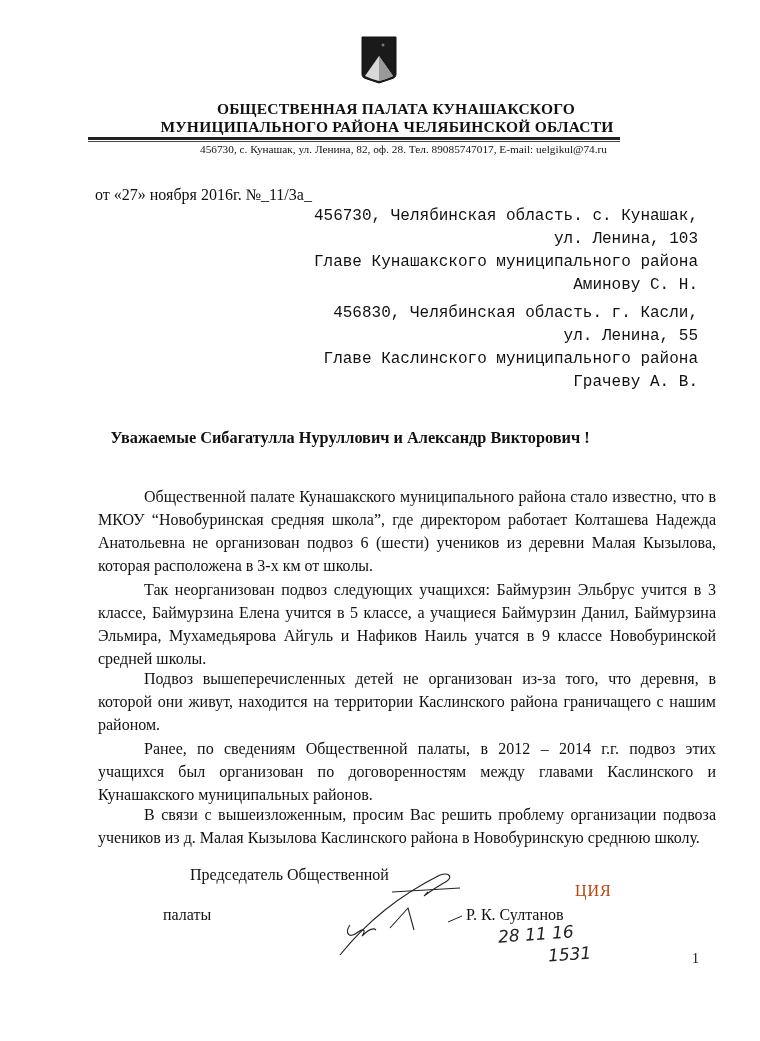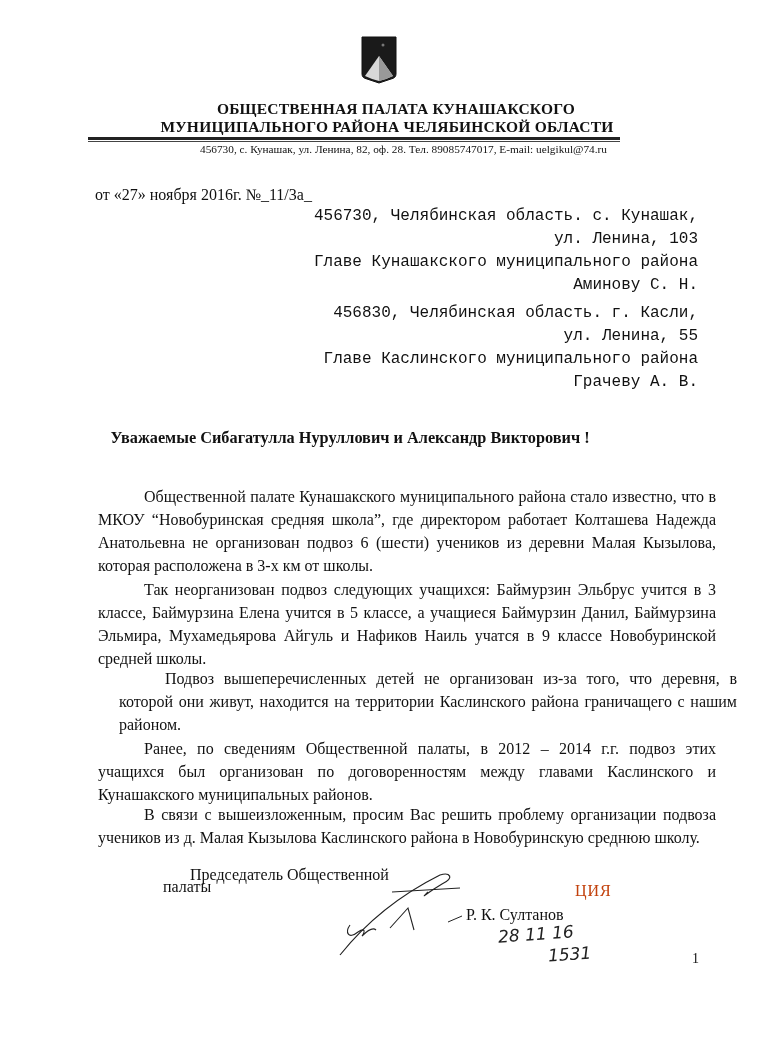--- a/index.html
+++ b/index.html
@@ -22,25 +22,25 @@
     .addr { right: 62px; text-align: right; font-size: 16px; line-height: 23px; white-space: nowrap; font-family: Liberation Mono, monospace; }
     .addr1 { top: 205px; }
     .addr2 { top: 302px; margin-left: 45px; }
     .salute { left: 0; width: 688px; top: 428px; text-align: center; font-weight: bold; font-size: 16.3px; padding-left: 12px; box-sizing: border-box; }
     .para {
       left: 98px; width: 618px; font-size: 16px; line-height: 23px;
       text-align: justify; text-indent: 46px;
     }
     .p1 { top: 485px; }
     .p2 { top: 578px; }
-    .p3 { top: 667px; margin-left: 21px; }
+    .p3 { top: 667px; }
     .p4 { top: 737px; }
     .p5 { top: 803px; }
     .sig1 { left: 190px; top: 866px; font-size: 16px; white-space: nowrap; }
-    .sig2 { left: 163px; top: 878px; font-size: 16px; white-space: nowrap; }
+    .sig2 { left: 163px; top: 906px; font-size: 16px; white-space: nowrap; }
     .signame { left: 466px; top: 906px; font-size: 16px; white-space: nowrap; }
     .stamp-date { left: 498px; top: 924px; font-size: 17px; font-style: italic; font-family: "DejaVu Sans", sans-serif; color: #222; white-space: nowrap; transform: rotate(-4deg); }
     .stamp-num { left: 548px; top: 944px; font-size: 17px; font-style: italic; font-family: "DejaVu Sans", sans-serif; color: #222; transform: rotate(-4deg); }
     .stamp-faded { left: 575px; top: 882px; font-size: 16px; color: #c2410c; letter-spacing: 1px; white-space: nowrap; }
     .pagenum { left: 692px; top: 951px; font-size: 14px; }
     .signature { left: 330px; top: 870px; width: 140px; height: 90px; }
   </style>
 </head>
 <body>
 

